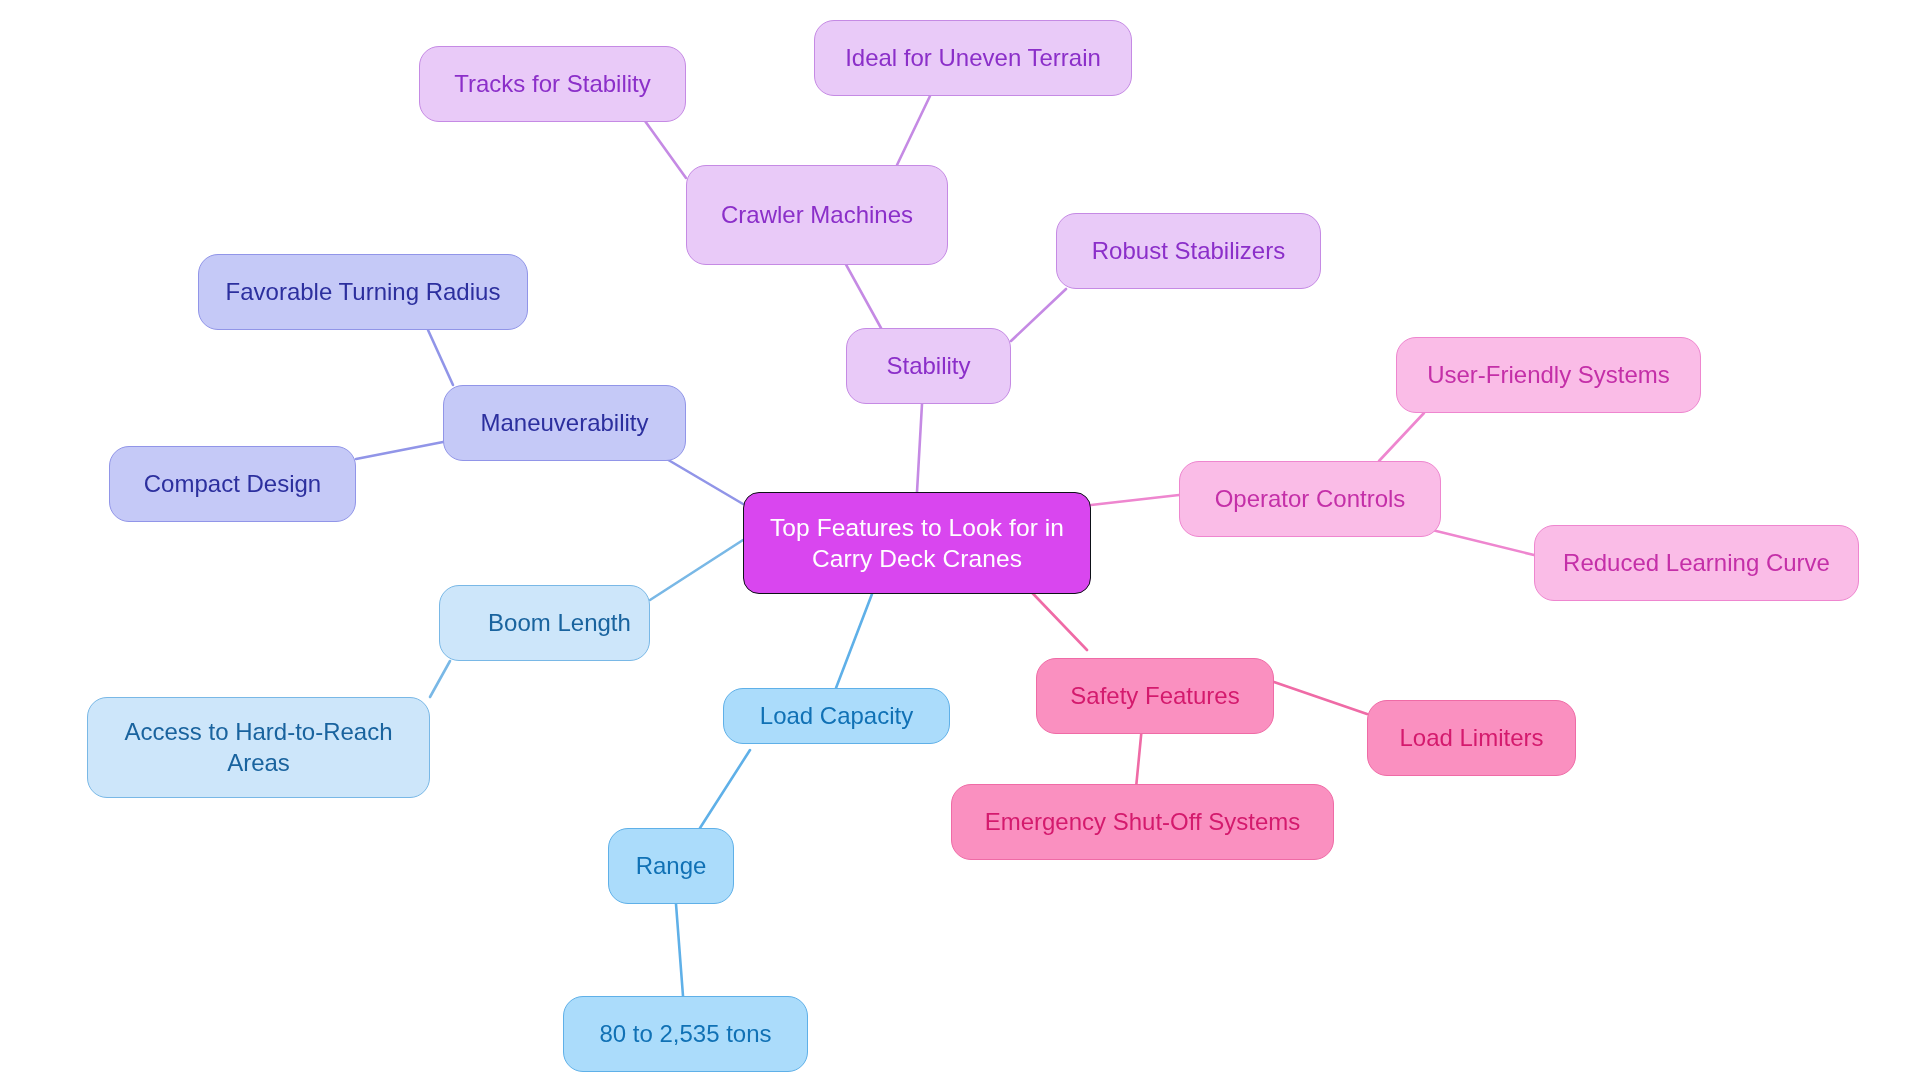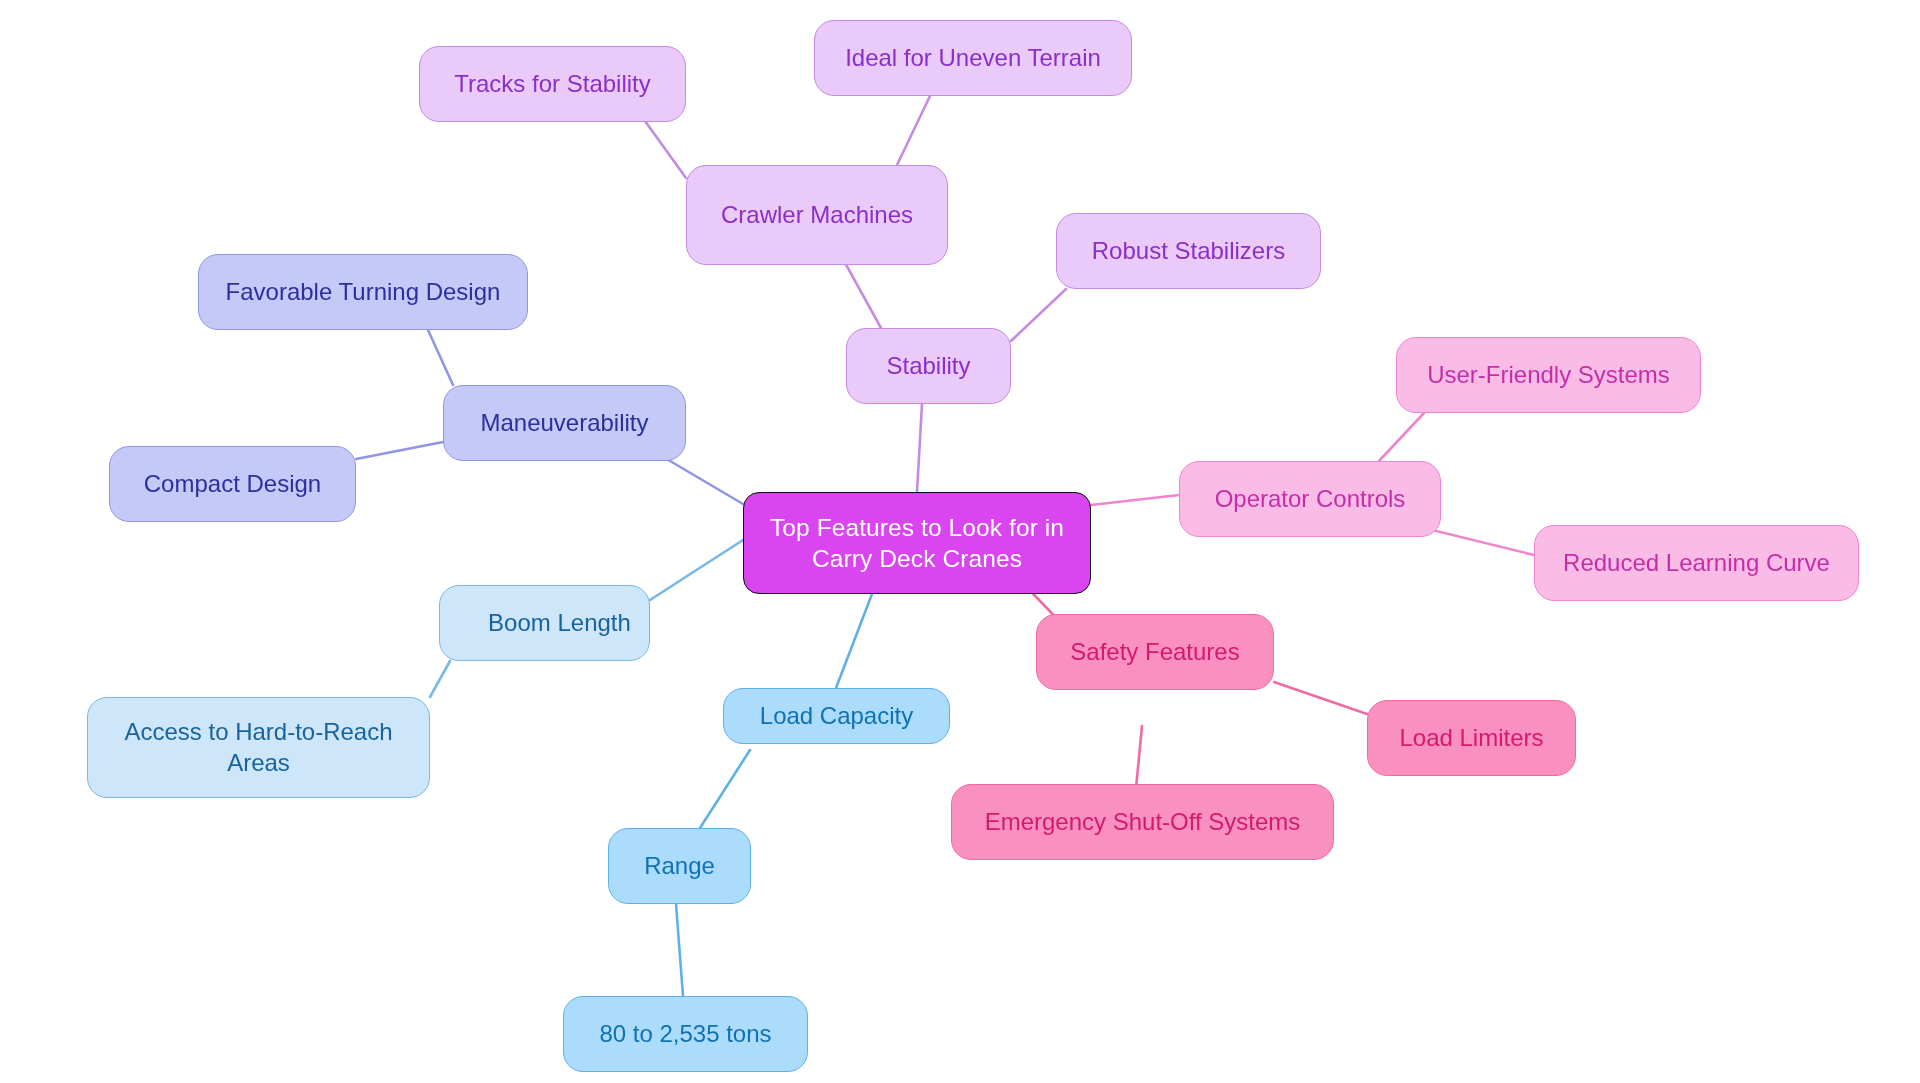--- a/index.html
+++ b/index.html
@@ -121,28 +121,28 @@
     </svg>
   <div id="node-layer">
       <div class="node node-root" style="left: 743px; top: 492px; width: 348px; height: 102px;">Top Features to Look for in
 Carry Deck Cranes</div>
       <div class="node node-lavender" style="left: 846px; top: 328px; width: 165px; height: 76px;">Stability</div>
       <div class="node node-lavender" style="left: 686px; top: 165px; width: 262px; height: 100px;">Crawler Machines</div>
       <div class="node node-lavender" style="left: 419px; top: 46px; width: 267px; height: 76px;">Tracks for Stability</div>
       <div class="node node-lavender" style="left: 814px; top: 20px; width: 318px; height: 76px;">Ideal for Uneven Terrain</div>
       <div class="node node-lavender" style="left: 1056px; top: 213px; width: 265px; height: 76px;">Robust Stabilizers</div>
       <div class="node node-periwinkle" style="left: 443px; top: 385px; width: 243px; height: 76px;">Maneuverability</div>
-      <div class="node node-periwinkle" style="left: 198px; top: 254px; width: 330px; height: 76px;">Favorable Turning Design</div>
+      <div class="node node-periwinkle" style="left: 198px; top: 254px; width: 330px; height: 76px;">Favorable Turning Radius</div>
       <div class="node node-periwinkle" style="left: 109px; top: 446px; width: 247px; height: 76px;">Compact Design</div>
       <div class="node node-paleblue" style="left: 439px; top: 585px; width: 211px; height: 76px; padding-left: 44px;">Boom Length</div>
       <div class="node node-paleblue" style="left: 87px; top: 697px; width: 343px; height: 101px;">Access to Hard-to-Reach
 Areas</div>
       <div class="node node-blue" style="left: 723px; top: 688px; width: 227px; height: 56px; text-align: center;">Load Capacity</div>
-      <div class="node node-blue" style="left: 608px; top: 828px; width: 143px; height: 76px; text-align: center;">Range</div>
+      <div class="node node-blue" style="left: 608px; top: 828px; width: 126px; height: 76px; text-align: center;">Range</div>
       <div class="node node-blue" style="left: 563px; top: 996px; width: 245px; height: 76px;">80 to 2,535 tons</div>
-      <div class="node node-hotpink" style="left: 1036px; top: 614px; width: 238px; height: 76px;">Safety Features</div>
+      <div class="node node-hotpink" style="left: 1036px; top: 658px; width: 238px; height: 76px;">Safety Features</div>
       <div class="node node-hotpink" style="left: 1367px; top: 700px; width: 209px; height: 76px;">Load Limiters</div>
       <div class="node node-hotpink" style="left: 951px; top: 784px; width: 383px; height: 76px;">Emergency Shut-Off Systems</div>
       <div class="node node-pink" style="left: 1179px; top: 461px; width: 262px; height: 76px;">Operator Controls</div>
       <div class="node node-pink" style="left: 1396px; top: 337px; width: 305px; height: 76px;">User-Friendly Systems</div>
       <div class="node node-pink" style="left: 1534px; top: 525px; width: 325px; height: 76px;">Reduced Learning Curve</div>
     </div>
 </div>
 
 </body></html>

